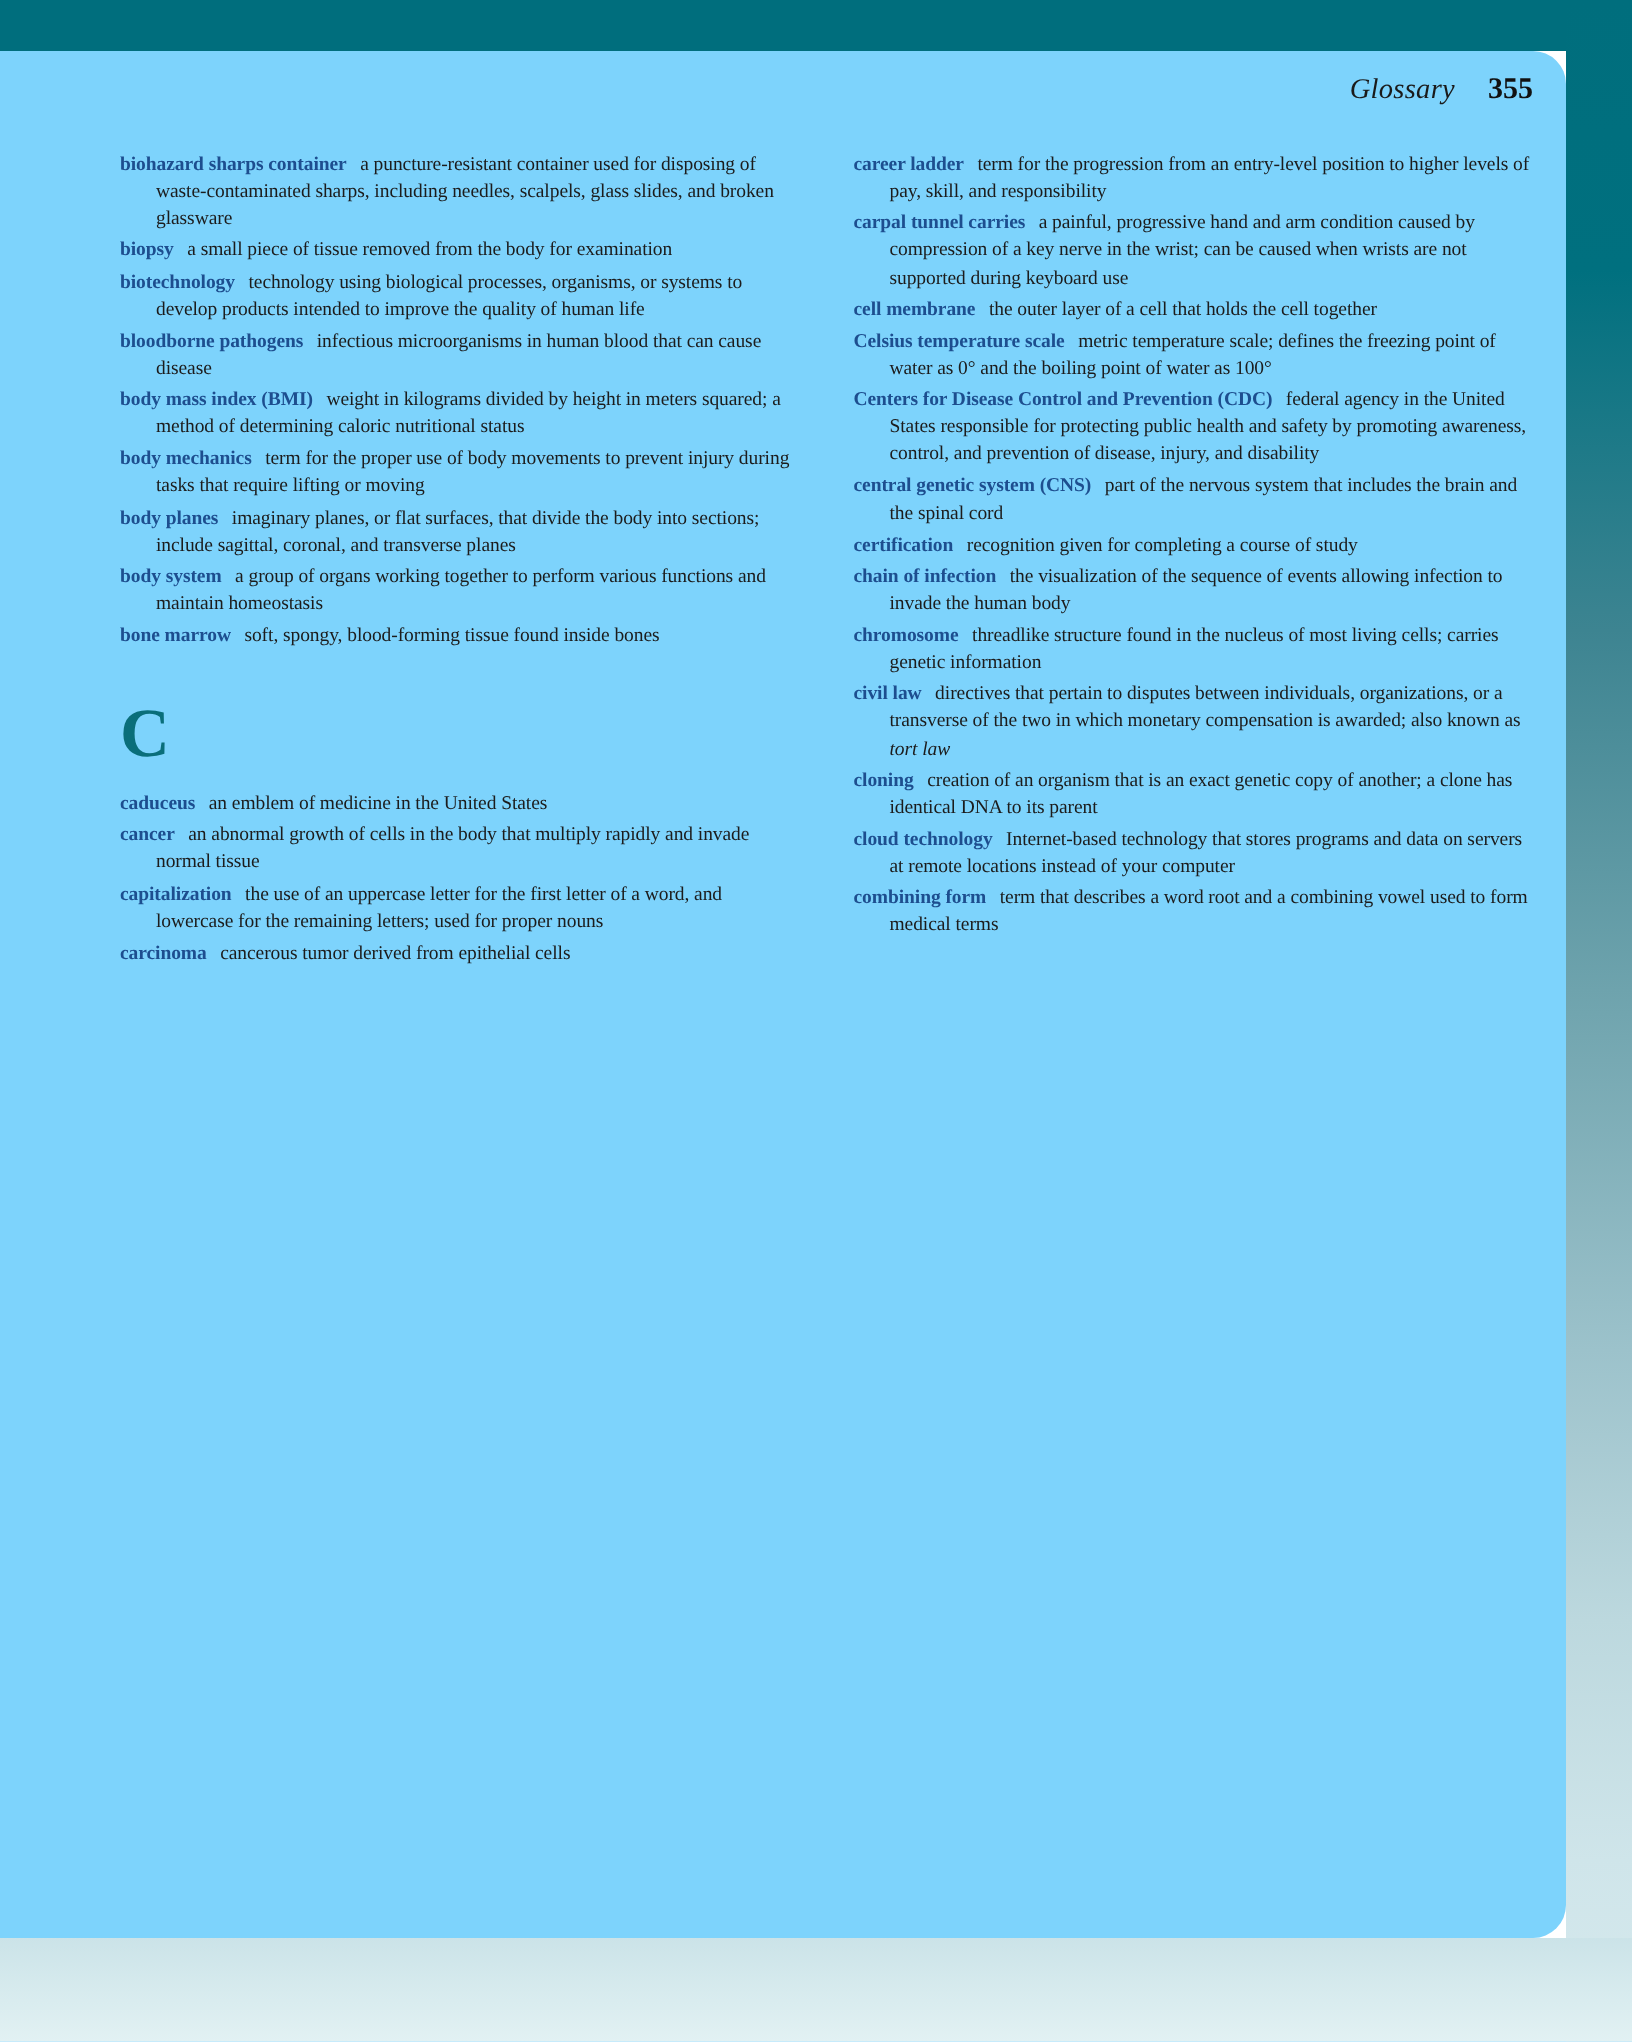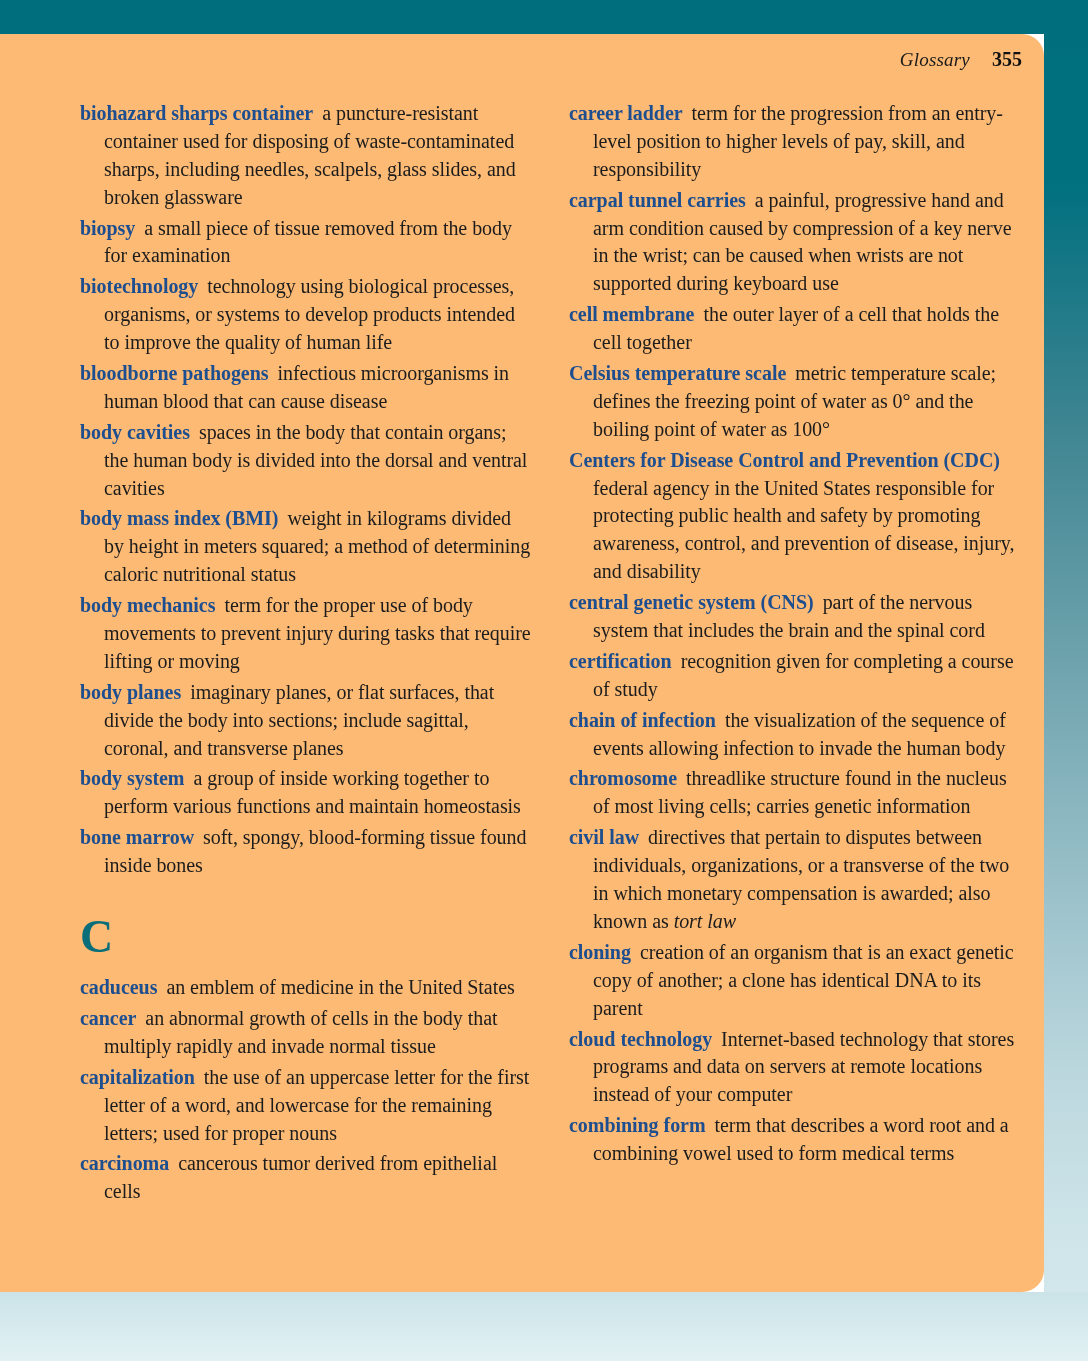--- a/index.html
+++ b/index.html
@@ -42,21 +42,21 @@
     width: 1088px; height: 69px;
     background: linear-gradient(to bottom, #cbe3e8 0%, #d9ecef 60%, #e2f1f3 100%);
   }
 
   .page {
     position: absolute;
     left: 0;
     top: 34px;
     width: 1044px;
     height: 1258px;
-    background: #fdba74;
+    background: #7dd3fc;
     border-top-right-radius: 22px;
     border-bottom-right-radius: 22px;
     overflow: hidden;
   }
 
   
   .running-head {
     position: absolute;
     right: 22px;
     top: 14px;
@@ -86,21 +86,21 @@
     gap: 34px;
   }
   .col {
     width: 455px;
   }
 
   .entry {
     margin: 0 0 3px 0;
     padding-left: 24px;
     text-indent: -24px;
-    font-size: 20px;
+    font-size: 13px;
     line-height: 1.395;
     color: #1c1c1c;
     text-align: left;
     letter-spacing: -0.05px;
   }
   .entry .term {
     font-weight: bold;
     color: #1d4e8f;
   }
   .entry .gap {
@@ -133,25 +133,24 @@
     <span class="rh-label">Glossary</span>
     <span class="rh-page">355</span>
   </div>
 
   <div class="columns">
     <div class="col">
         <p class="entry"><span class="term">biohazard sharps container</span><span class="gap"></span><span class="definition">a puncture-resistant container used for disposing of waste-contaminated sharps, including needles, scalpels, glass slides, and broken glassware</span></p>
         <p class="entry"><span class="term">biopsy</span><span class="gap"></span><span class="definition">a small piece of tissue removed from the body for examination</span></p>
         <p class="entry"><span class="term">biotechnology</span><span class="gap"></span><span class="definition">technology using biological processes, organisms, or systems to develop products intended to improve the quality of human life</span></p>
         <p class="entry"><span class="term">bloodborne pathogens</span><span class="gap"></span><span class="definition">infectious microorganisms in human blood that can cause disease</span></p>
-        <p class="entry"><span class="term">body cavities</span><span class="gap"></span><span class="definition">spaces in the body that contain organs; the human body is divided into the dorsal and ventral cavities</span></p>
         <p class="entry"><span class="term">body mass index (BMI)</span><span class="gap"></span><span class="definition">weight in kilograms divided by height in meters squared; a method of determining caloric nutritional status</span></p>
         <p class="entry"><span class="term">body mechanics</span><span class="gap"></span><span class="definition">term for the proper use of body movements to prevent injury during tasks that require lifting or moving</span></p>
         <p class="entry"><span class="term">body planes</span><span class="gap"></span><span class="definition">imaginary planes, or flat surfaces, that divide the body into sections; include sagittal, coronal, and transverse planes</span></p>
-        <p class="entry"><span class="term">body system</span><span class="gap"></span><span class="definition">a group of inside working together to perform various functions and maintain homeostasis</span></p>
+        <p class="entry"><span class="term">body system</span><span class="gap"></span><span class="definition">a group of organs working together to perform various functions and maintain homeostasis</span></p>
         <p class="entry"><span class="term">bone marrow</span><span class="gap"></span><span class="definition">soft, spongy, blood-forming tissue found inside bones</span></p>
         <div class="section-letter">C</div>
         <p class="entry"><span class="term">caduceus</span><span class="gap"></span><span class="definition">an emblem of medicine in the United States</span></p>
         <p class="entry"><span class="term">cancer</span><span class="gap"></span><span class="definition">an abnormal growth of cells in the body that multiply rapidly and invade normal tissue</span></p>
         <p class="entry"><span class="term">capitalization</span><span class="gap"></span><span class="definition">the use of an uppercase letter for the first letter of a word, and lowercase for the remaining letters; used for proper nouns</span></p>
         <p class="entry"><span class="term">carcinoma</span><span class="gap"></span><span class="definition">cancerous tumor derived from epithelial cells</span></p>
       </div>
     <div class="col">
         <p class="entry"><span class="term">career ladder</span><span class="gap"></span><span class="definition">term for the progression from an entry-level position to higher levels of pay, skill, and responsibility</span></p>
         <p class="entry"><span class="term">carpal tunnel carries</span><span class="gap"></span><span class="definition">a painful, progressive hand and arm condition caused by compression of a key nerve in the wrist; can be caused when wrists are not supported during keyboard use</span></p>

